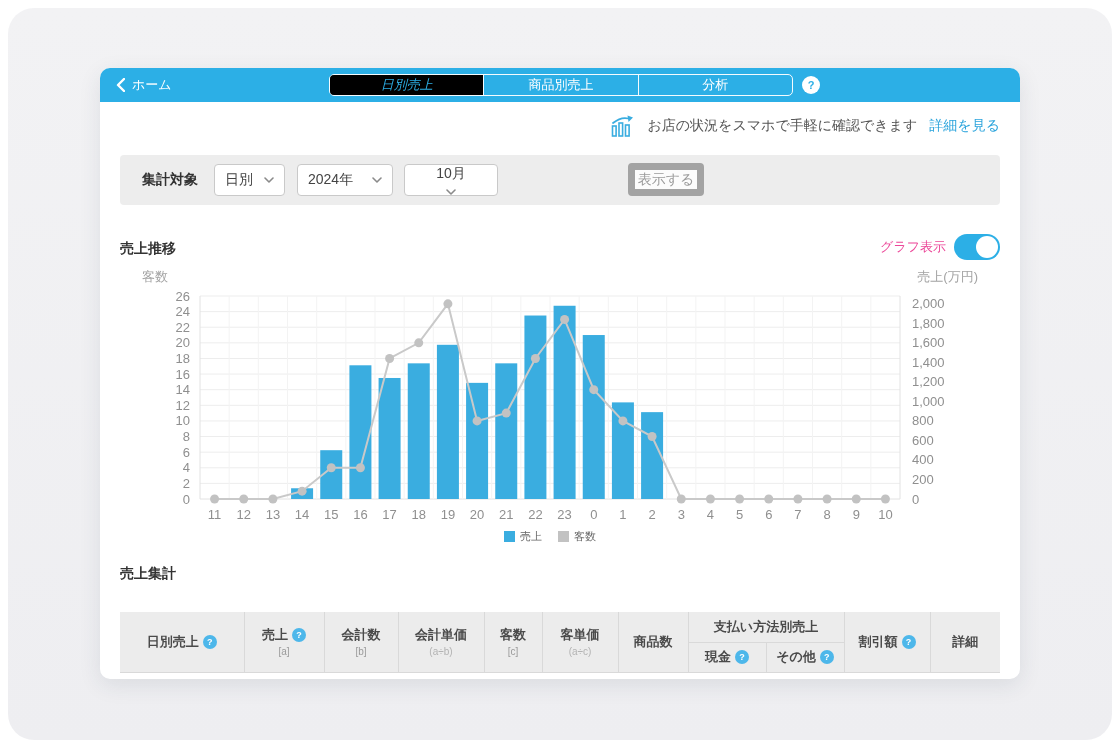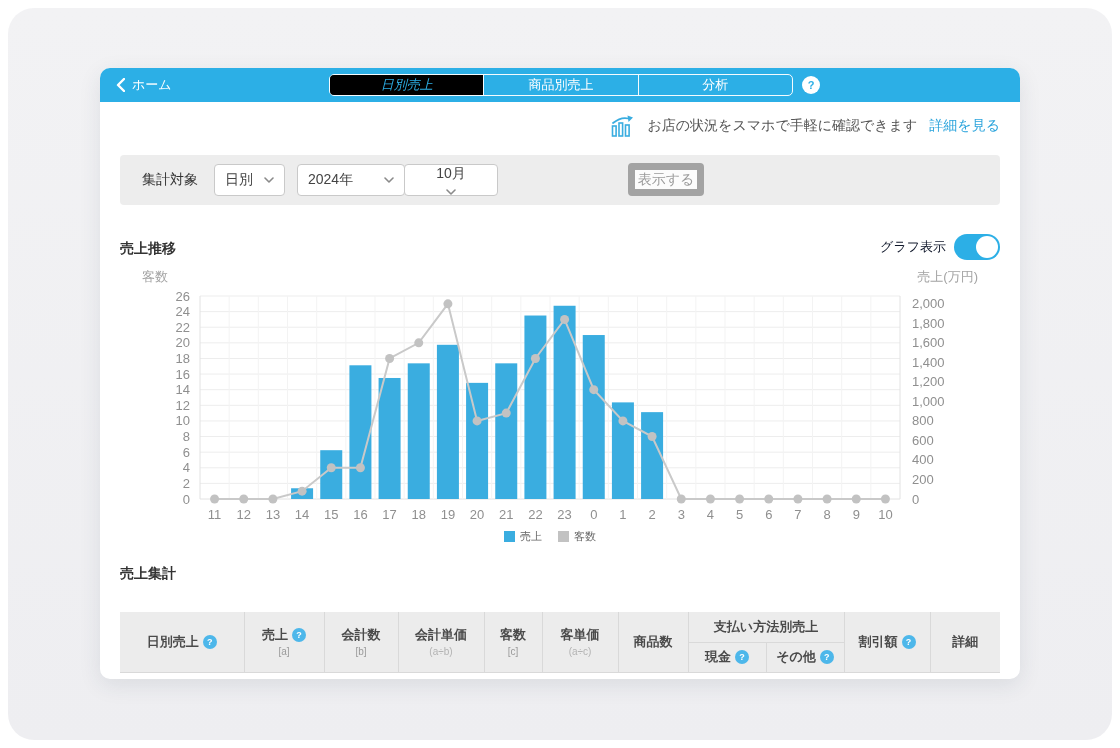--- a/index.html
+++ b/index.html
@@ -28,32 +28,32 @@
   
   .promo { position:absolute; right:20px; top:44px; height:28px; display:flex;
            align-items:center; gap:12px; }
   .promo-text { font-size:14px; color:#555; }
   .promo-link { font-size:14px; color:#2ba4dc; cursor:pointer; }
 
   
   .filterbar { position:absolute; left:20px; top:87px; width:880px; height:50px;
                background:#ededed; border-radius:4px; }
   .filter-label { position:absolute; left:22px; top:0; height:50px; display:flex;
-                  align-items:center; font-size:14px; font-weight:normal; color:#333; }
+                  align-items:center; font-size:14px; font-weight:bold; color:#333; }
   .select { position:absolute; top:9px; height:32px; background:#fff; border:1px solid #c9c9c9;
             border-radius:4px; display:flex; align-items:center; justify-content:space-between;
             padding:0 10px; font-size:14px; color:#444; cursor:pointer; }
   .show-btn { position:absolute; left:508px; top:8px; width:76px; height:33px; background:#fcfcfc;
               border:7px solid #a3a3a3; border-radius:4px; font-size:14px; color:#9b9b9b;
               font-family:inherit; cursor:pointer; }
 
   
   .section-title { position:absolute; font-size:14px; font-weight:bold; color:#333; }
   .toggle-wrap { position:absolute; right:20px; top:166px; display:flex; align-items:center; gap:8px; }
-  .toggle-label { font-size:13px; color:#0f172a; }
+  .toggle-label { font-size:13px; color:#ec4899; }
   .toggle { position:relative; width:46px; height:26px; border-radius:13px;
             background:var(--accent); cursor:pointer; }
   .toggle .knob { position:absolute; right:2px; top:2px; width:22px; height:22px;
                   border-radius:50%; background:#fff; }
 
   
   .chart-wrap { position:absolute; left:0; top:200px; width:920px; height:300px; }
   .legend { position:absolute; left:100px; top:261px; width:700px; display:flex;
             justify-content:center; gap:16px; }
   .legend-item { display:flex; align-items:center; gap:5px; font-size:11px; color:#666; }
@@ -112,21 +112,21 @@
 
   <div class="filterbar">
     <div class="filter-label">集計対象</div>
     <div id="selects">
         <div class="select" style="left: 94px; width: 71px;">
           <span>日別</span>
           <svg width="10" height="6" viewBox="0 0 10 6">
             <polyline points="1,1 5,5 9,1" fill="none" stroke="#8a8a8a" stroke-width="1.6" stroke-linecap="round" stroke-linejoin="round"></polyline>
           </svg>
         </div>
-        <div class="select" style="left: 177px; width: 108px;">
+        <div class="select" style="left: 177px; width: 96px;">
           <span>2024年</span>
           <svg width="10" height="6" viewBox="0 0 10 6">
             <polyline points="1,1 5,5 9,1" fill="none" stroke="#8a8a8a" stroke-width="1.6" stroke-linecap="round" stroke-linejoin="round"></polyline>
           </svg>
         </div>
         <div class="select" style="left: 284px; width: 94px; flex-direction: column;">
           <span>10月</span>
           <svg width="10" height="6" viewBox="0 0 10 6">
             <polyline points="1,1 5,5 9,1" fill="none" stroke="#8a8a8a" stroke-width="1.6" stroke-linecap="round" stroke-linejoin="round"></polyline>
           </svg>

